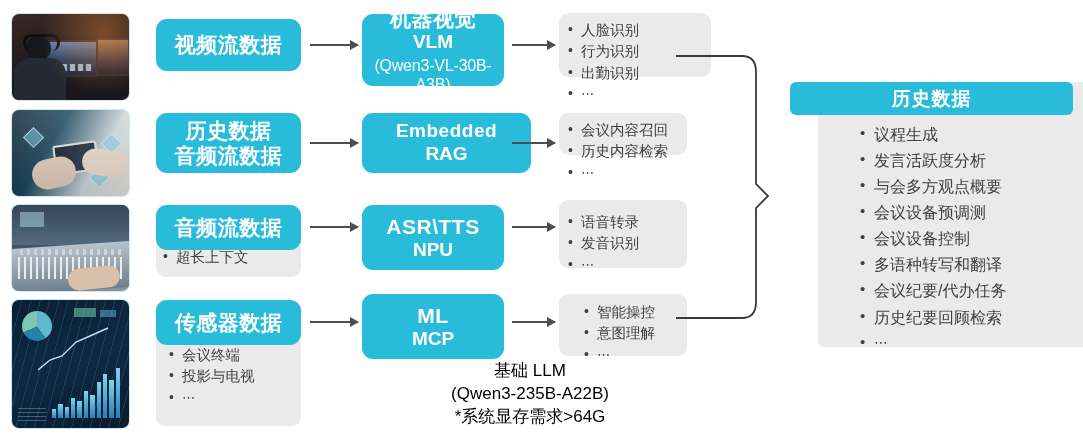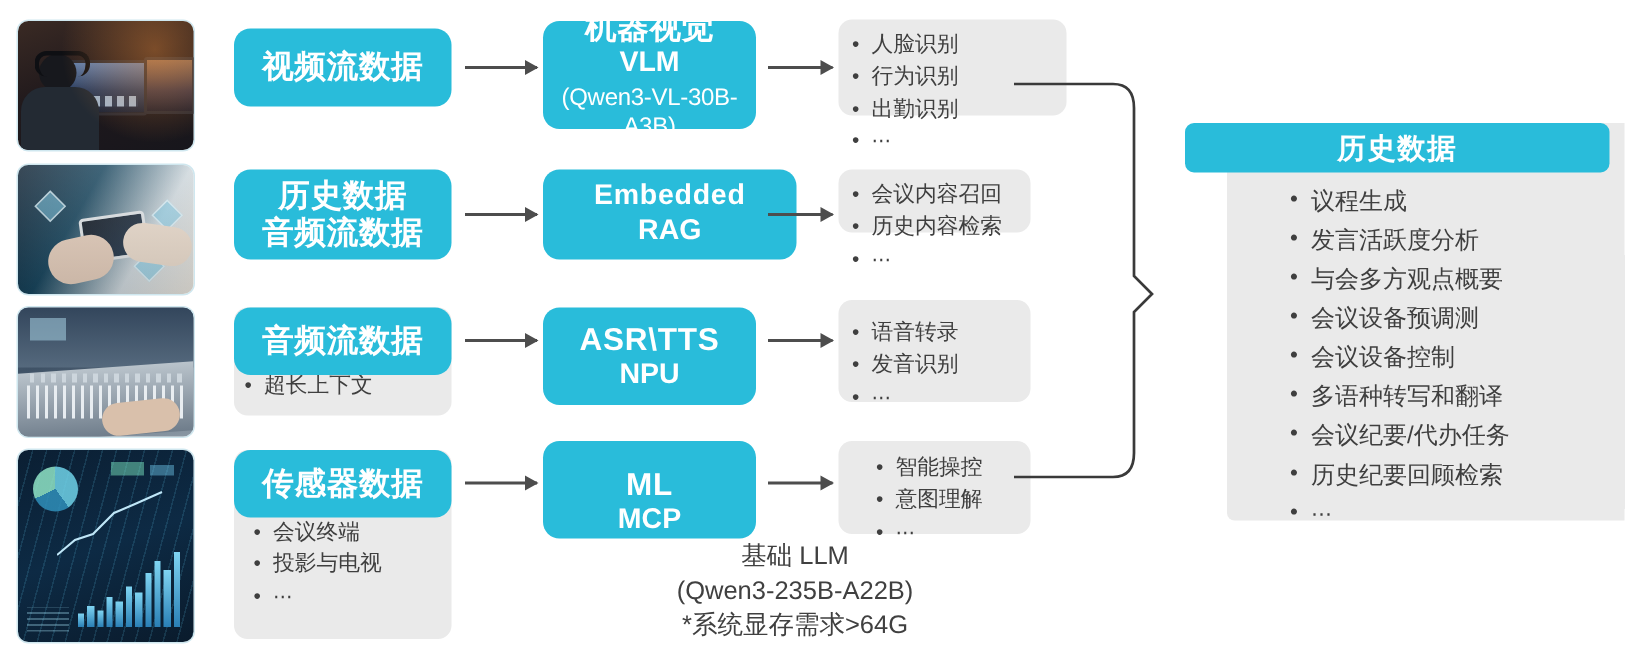--- a/index.html
+++ b/index.html
@@ -119,21 +119,21 @@
     background:#29bcda;border-radius:6px;color:#fff;font-weight:bold;font-size:19px;
     display:flex;align-items:center;justify-content:center;letter-spacing:1px;}
   .panel ul{margin:0;padding:40px 0 0 42px;list-style:none;}
   .panel li{font-size:16px;color:#3f3f3f;line-height:1.63;white-space:nowrap;
     padding-left:14px;position:relative;}
   .panel li::before{content:"•";position:absolute;left:0;top:-1px;font-size:15px;}
   .panel li.dots{letter-spacing:2px;font-size:14px;}
 
   
   .caption{position:absolute;left:405px;top:359px;width:250px;text-align:center;
-    font-size:17px;color:#404040;line-height:1.36;}
+    font-size:17px;color:#000000;line-height:1.36;}
   .caption div{white-space:nowrap;}
 </style>
 </head>
 <body>
 
 <div class="canvas">
 
   <div class="thumb t1" style="left:12px;top:14px;">
     <div class="mon1"></div>
       <div class="mon2"></div>
@@ -249,21 +249,21 @@
     <ul style="padding:45px 0 0 12px;">
       <li>会议终端</li>
       <li>投影与电视</li>
       <li class="dots">⋯</li>
     </ul>
   </div>
   <div class="teal" style="left:156px;top:300px;width:145px;height:45px;">
     <div class="l1">传感器数据</div>
   </div>
   <div class="arrow" style="left:310px;top:321px;width:48px;"></div>
-  <div class="teal" style="left:362px;top:294px;width:142px;height:65px;justify-content:flex-end;">
+  <div class="teal" style="left:362px;top:294px;width:142px;height:65px;">
     <div class="l1">ML</div>
     <div class="sub">MCP</div>
   </div>
   <div class="arrow" style="left:512px;top:321px;width:43px;"></div>
   <div class="gray" style="left:559px;top:294px;width:128px;height:62px;">
     <ul style="padding:8px 0 0 24px;">
       <li>智能操控</li>
       <li>意图理解</li>
       <li class="dots">⋯</li>
     </ul>

